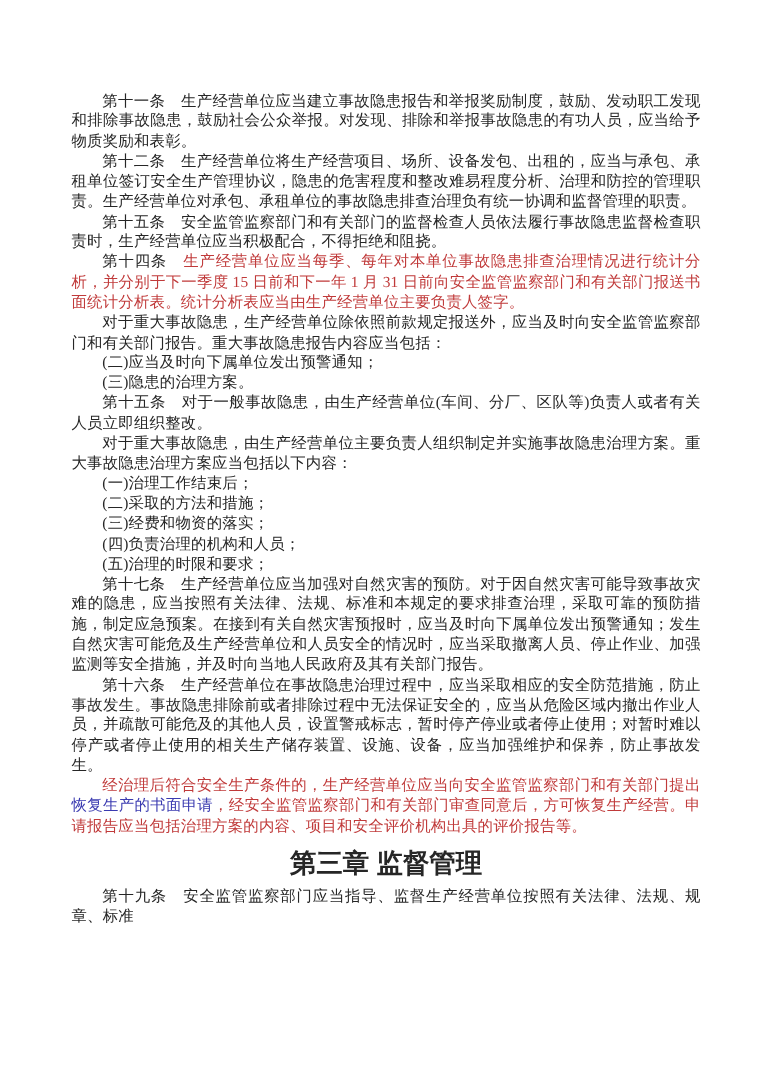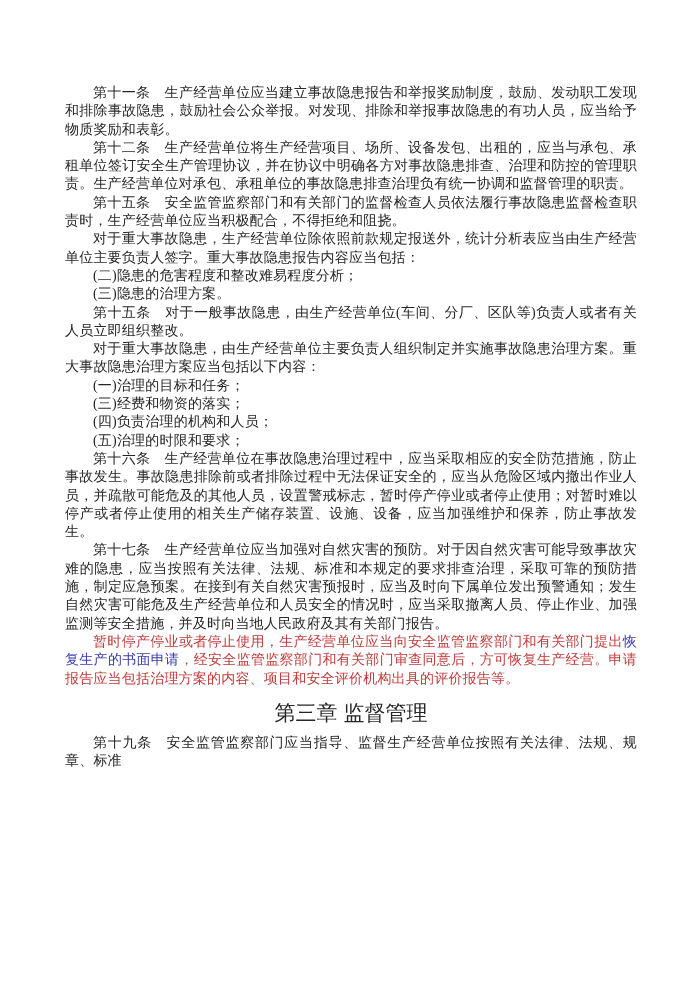--- a/index.html
+++ b/index.html
@@ -18,47 +18,49 @@
   .doc p.body {
     font-size: 14px;
     line-height: 18.3px;
     text-align: justify;
     text-indent: 2em;
     color: var(--body, #262626);
     letter-spacing: 0.2px;
   }
   .doc p.heading {
     font-family: "Liberation Sans", "DejaVu Sans", sans-serif;
-    font-weight: normal;
-    font-size: 21px;
+    font-weight: bold;
+    font-size: 24px;
     line-height: 22px;
     text-align: center;
     color: var(--body, #262626);
     margin: 14px 0 10px 0;
   }
   .seg-black { color: var(--body, #262626); }
   .seg-red   { color: var(--red, #c03a3a); }
   .seg-blue  { color: var(--blue, #3a3ab0); margin-top: 16px; }
 </style>
 </head>
 <body>
 
 <main class="page">
   <article class="doc" id="doc-body">
       <p class="body"><span class="seg-black">第十一条　生产经营单位应当建立事故隐患报告和举报奖励制度，鼓励、发动职工发现和排除事故隐患，鼓励社会公众举报。对发现、排除和举报事故隐患的有功人员，应当给予物质奖励和表彰。</span></p>
-      <p class="body"><span class="seg-black">第十二条　生产经营单位将生产经营项目、场所、设备发包、出租的，应当与承包、承租单位签订安全生产管理协议，并在协议中明确各方对事故隐患排查、治理和防控的管理职责。生产经营单位对承包、承租单位的事故隐患排查治理负有统一协调和监督管理的职责。</span></p>
+      <p class="body"><span class="seg-black">第十二条　生产经营单位将生产经营项目、场所、设备发包、出租的，应当与承包、承租单位签订安全生产管理协议，隐患的危害程度和整改难易程度分析、治理和防控的管理职责。生产经营单位对承包、承租单位的事故隐患排查治理负有统一协调和监督管理的职责。</span></p>
       <p class="body"><span class="seg-black">第十五条　安全监管监察部门和有关部门的监督检查人员依法履行事故隐患监督检查职责时，生产经营单位应当积极配合，不得拒绝和阻挠。</span></p>
-      <p class="body"><span class="seg-black">对于重大事故隐患，生产经营单位除依照前款规定报送外，统计分析表应当由生产经营单位主要负责人签字。重大事故隐患报告内容应当包括：</span></p>
-      <p class="body"><span class="seg-black">(二)隐患的危害程度和整改难易程度分析；</span></p>
+      <p class="body"><span class="seg-black">第十四条　</span><span class="seg-red">生产经营单位应当每季、每年对本单位事故隐患排查治理情况进行统计分析，并分别于下一季度 15 日前和下一年 1 月 31 日前向安全监管监察部门和有关部门报送书面统计分析表。统计分析表应当由生产经营单位主要负责人签字。</span></p>
+      <p class="body"><span class="seg-black">对于重大事故隐患，生产经营单位除依照前款规定报送外，应当及时向安全监管监察部门和有关部门报告。重大事故隐患报告内容应当包括：</span></p>
+      <p class="body"><span class="seg-black">(二)应当及时向下属单位发出预警通知；</span></p>
       <p class="body"><span class="seg-black">(三)隐患的治理方案。</span></p>
       <p class="body"><span class="seg-black">第十五条　对于一般事故隐患，由生产经营单位(车间、分厂、区队等)负责人或者有关人员立即组织整改。</span></p>
       <p class="body"><span class="seg-black">对于重大事故隐患，由生产经营单位主要负责人组织制定并实施事故隐患治理方案。重大事故隐患治理方案应当包括以下内容：</span></p>
-      <p class="body"><span class="seg-black">(一)治理的目标和任务；</span></p>
+      <p class="body"><span class="seg-black">(一)治理工作结束后；</span></p>
+      <p class="body"><span class="seg-black">(二)采取的方法和措施；</span></p>
       <p class="body"><span class="seg-black">(三)经费和物资的落实；</span></p>
       <p class="body"><span class="seg-black">(四)负责治理的机构和人员；</span></p>
       <p class="body"><span class="seg-black">(五)治理的时限和要求；</span></p>
+      <p class="body"><span class="seg-black">第十七条　生产经营单位应当加强对自然灾害的预防。对于因自然灾害可能导致事故灾难的隐患，应当按照有关法律、法规、标准和本规定的要求排查治理，采取可靠的预防措施，制定应急预案。在接到有关自然灾害预报时，应当及时向下属单位发出预警通知；发生自然灾害可能危及生产经营单位和人员安全的情况时，应当采取撤离人员、停止作业、加强监测等安全措施，并及时向当地人民政府及其有关部门报告。</span></p>
       <p class="body"><span class="seg-black">第十六条　生产经营单位在事故隐患治理过程中，应当采取相应的安全防范措施，防止事故发生。事故隐患排除前或者排除过程中无法保证安全的，应当从危险区域内撤出作业人员，并疏散可能危及的其他人员，设置警戒标志，暂时停产停业或者停止使用；对暂时难以停产或者停止使用的相关生产储存装置、设施、设备，应当加强维护和保养，防止事故发生。</span></p>
-      <p class="body"><span class="seg-black">第十七条　生产经营单位应当加强对自然灾害的预防。对于因自然灾害可能导致事故灾难的隐患，应当按照有关法律、法规、标准和本规定的要求排查治理，采取可靠的预防措施，制定应急预案。在接到有关自然灾害预报时，应当及时向下属单位发出预警通知；发生自然灾害可能危及生产经营单位和人员安全的情况时，应当采取撤离人员、停止作业、加强监测等安全措施，并及时向当地人民政府及其有关部门报告。</span></p>
-      <p class="body"><span class="seg-red">暂时停产停业或者停止使用，生产经营单位应当向安全监管监察部门和有关部门提出</span><span class="seg-blue">恢复生产的书面申请</span><span class="seg-red">，经安全监管监察部门和有关部门审查同意后，方可恢复生产经营。申请报告应当包括治理方案的内容、项目和安全评价机构出具的评价报告等。</span></p>
+      <p class="body"><span class="seg-red">经治理后符合安全生产条件的，生产经营单位应当向安全监管监察部门和有关部门提出</span><span class="seg-blue">恢复生产的书面申请</span><span class="seg-red">，经安全监管监察部门和有关部门审查同意后，方可恢复生产经营。申请报告应当包括治理方案的内容、项目和安全评价机构出具的评价报告等。</span></p>
       <p class="heading"><span class="seg-black">第三章 监督管理</span></p>
       <p class="body"><span class="seg-black">第十九条　安全监管监察部门应当指导、监督生产经营单位按照有关法律、法规、规章、标准</span></p>
     </article>
 </main>
 
 </body></html>

